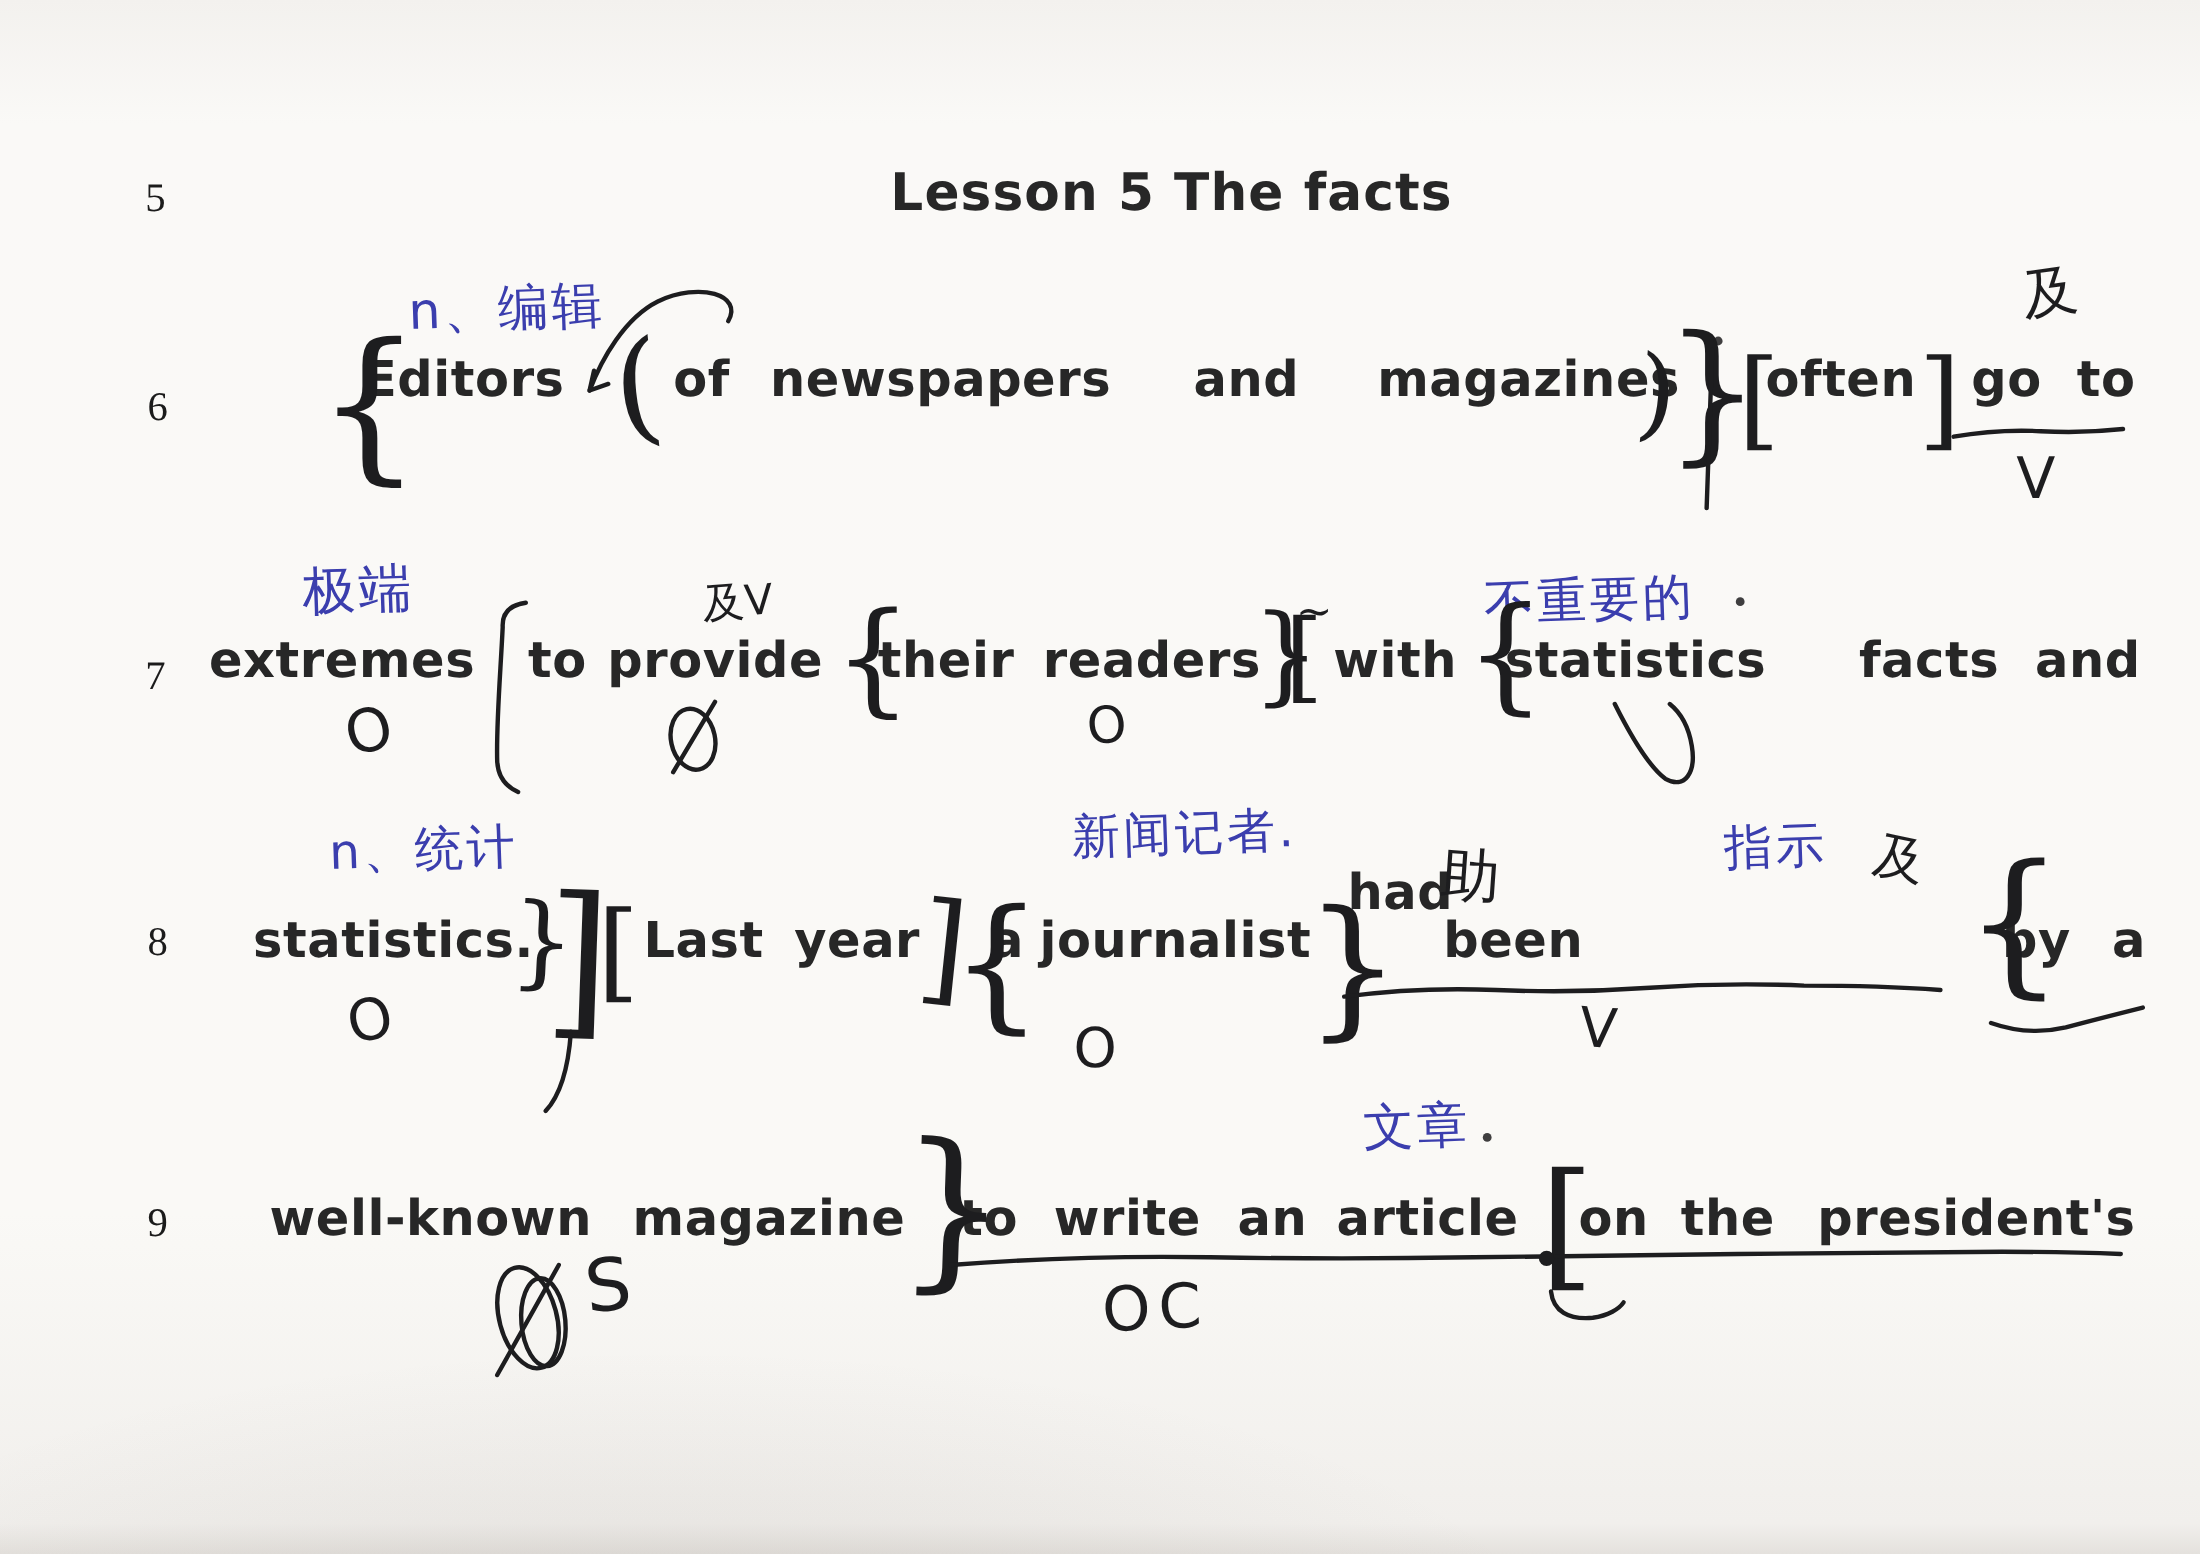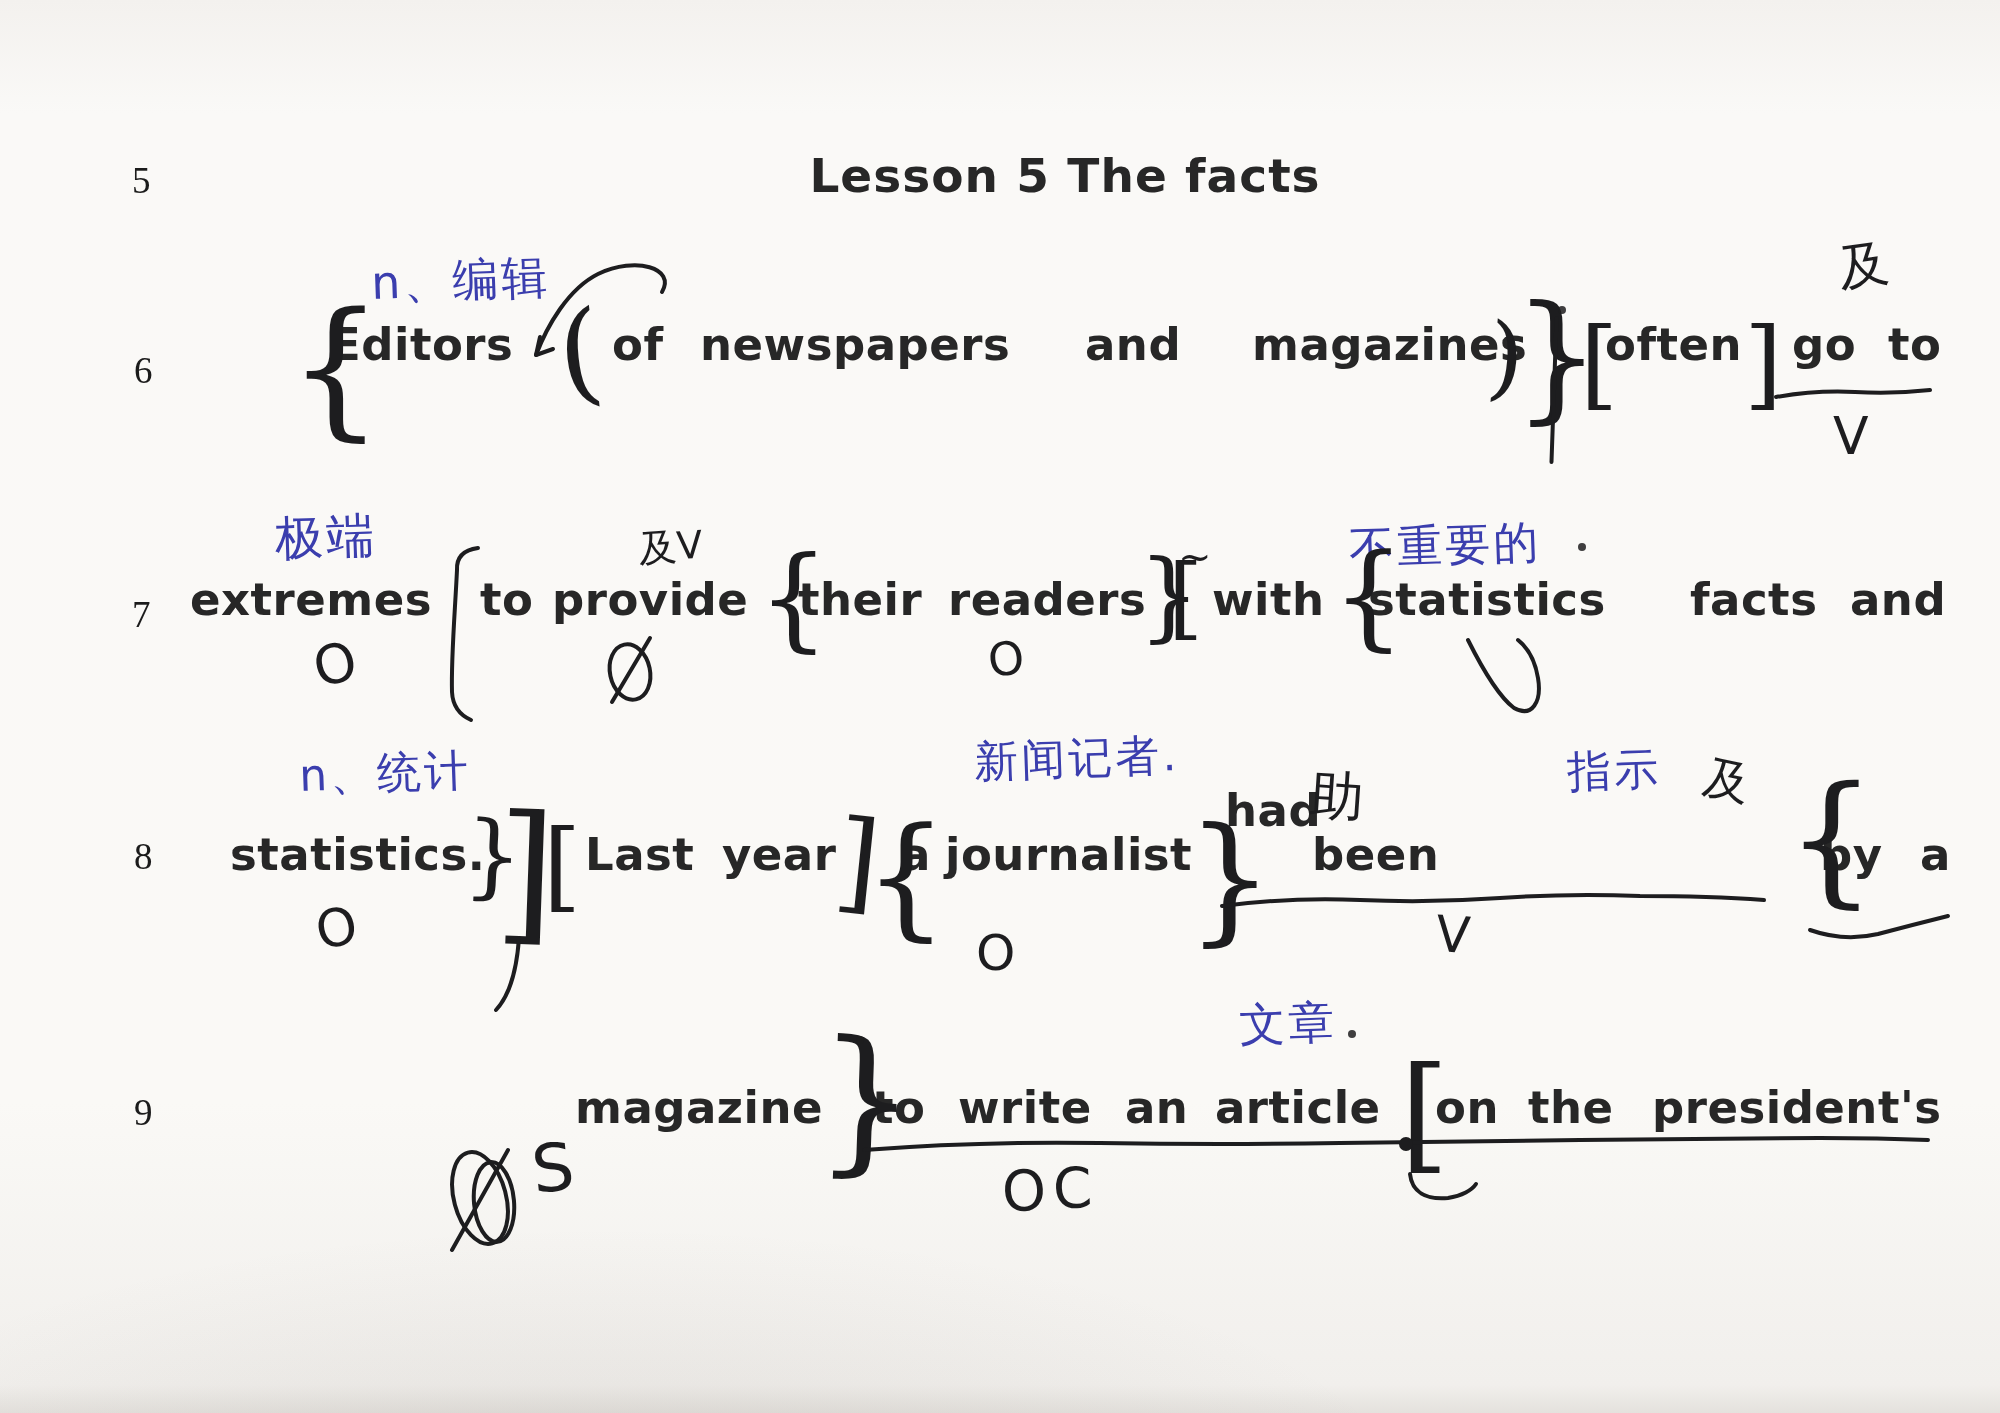--- a/index.html
+++ b/index.html
@@ -79,20 +79,21 @@
   <span class="abs w" style="left:230px;top:832px">statistics.</span>
   <span class="abs w" style="left:585px;top:832px">Last</span>
   <span class="abs w" style="left:722px;top:832px">year</span>
   <span class="abs w" style="left:900px;top:832px">a</span>
   <span class="abs w" style="left:945px;top:832px">journalist</span>
   <span class="abs w" style="left:1225px;top:788px">had</span>
   <span class="abs w" style="left:1312px;top:832px">been</span>
   <span class="abs w" style="left:1820px;top:832px">by</span>
   <span class="abs w" style="left:1920px;top:832px">a</span>
 
+  <span class="abs w" style="left:245px;top:1085px">well-known</span>
   <span class="abs w" style="left:575px;top:1085px">magazine</span>
   <span class="abs w" style="left:872px;top:1085px">to</span>
   <span class="abs w" style="left:958px;top:1085px">write</span>
   <span class="abs w" style="left:1125px;top:1085px">an</span>
   <span class="abs w" style="left:1215px;top:1085px">article</span>
   <span class="abs w" style="left:1435px;top:1085px">on</span>
   <span class="abs w" style="left:1528px;top:1085px">the</span>
   <span class="abs w" style="left:1652px;top:1085px">president's</span>
 
   <span class="abs cjk" style="left:372px;top:260px;font-size:46px">n、编辑</span>

